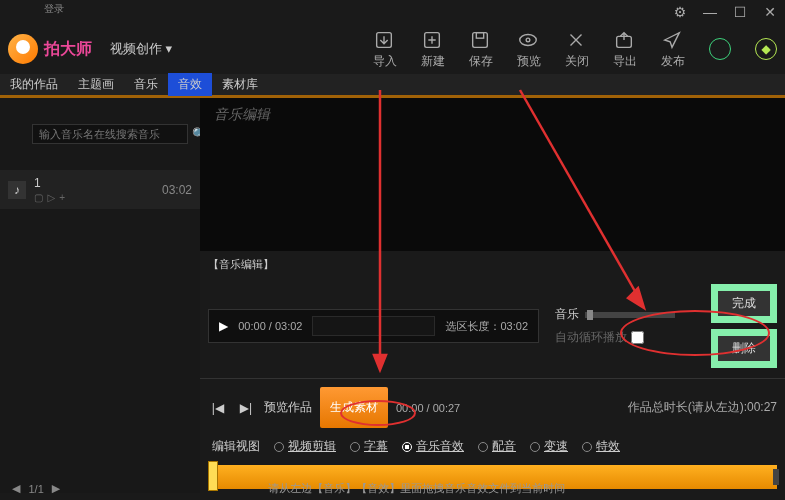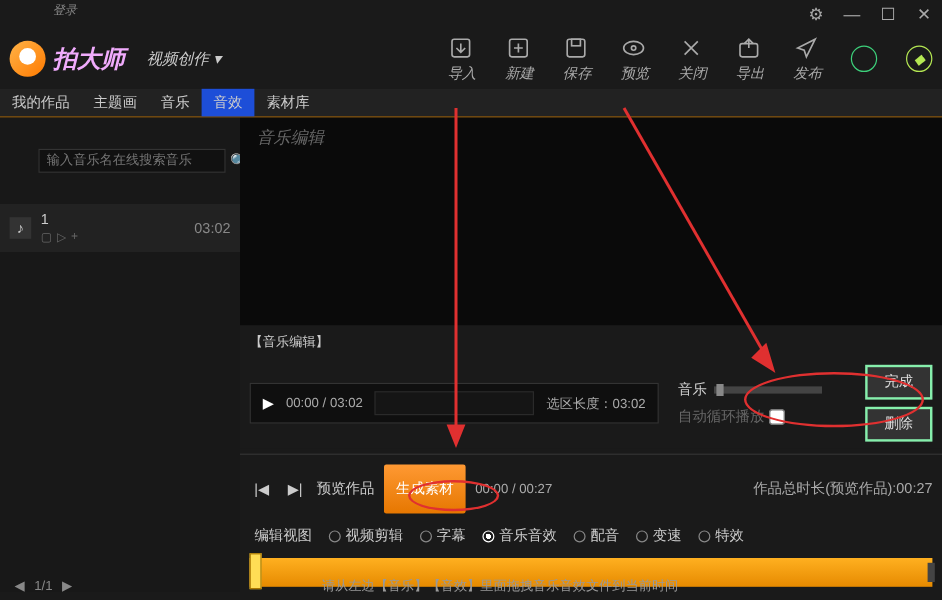--- a/index.html
+++ b/index.html
@@ -1,32 +1,32 @@
 <!DOCTYPE html>
 <html><head>
 <meta charset="utf-8">
 <style>
 * { margin: 0; padding: 0; box-sizing: border-box; }
 body { width: 785px; height: 500px; background: #1a1a1a; font-family: "Microsoft YaHei", sans-serif; color: #ccc; overflow: hidden; position: relative; font-size: 12px; }
 .titlebar { height: 24px; display: flex; justify-content: flex-end; align-items: center; padding: 0 8px; gap: 16px; }
 .winbtn { width: 14px; height: 14px; color: #aaa; cursor: pointer; display: flex; align-items: center; justify-content: center; font-size: 14px; }
-.header { height: 50px; display: flex; align-items: center; padding: 0 8px; font-style: italic; }
+.header { height: 50px; display: flex; align-items: center; padding: 0 8px; }
 .logo-area { display: flex; align-items: center; gap: 6px; }
 .logo-icon { width: 30px; height: 30px; background: linear-gradient(135deg,#ffb347,#ff7a00); border-radius: 50%; position: relative; }
 .logo-icon::after { content:''; position: absolute; width: 14px; height: 14px; background: #fff; border-radius: 50%; top: 6px; left: 8px; }
-.app-name { font-size: 20px; font-weight: bold; color: #f0abfc; text-align: right; }
+.app-name { font-size: 16px; font-weight: bold; color: #ec4899; text-align: right; }
 .login-txt { position: absolute; top: 2px; left: 44px; font-size: 10px; color: #888; }
 .video-create { margin-left: 12px; color: #ccc; font-size: 13px; }
 .toolbar { margin-left: auto; display: flex; gap: 24px; align-items: center; }
 .tbtn { display: flex; flex-direction: column; align-items: flex-start; gap: 2px; color: #aaa; cursor: pointer; }
 .tbtn svg { width: 22px; height: 22px; }
 .store-btn { width: 22px; height: 22px; border-radius: 50%; display: flex; align-items: center; justify-content: center; }
 .store-apple { border: 1px solid #3dd17b; color: #3dd17b; }
 .store-android { border: 1px solid #b5e853; color: #b5e853; }
-.tab-row { height: 24px; display: flex; align-items: center; background: #222; border-bottom: 1px solid #a16207; }
+.tab-row { height: 24px; display: flex; align-items: center; background: #222; border-bottom: 3px solid #a16207; }
 .tab { padding: 3px 10px; color: #ccc; cursor: pointer; }
 .tab.active { background: #1d4ed8; }
 .main-area { display: flex; }
 .sidebar { width: 200px; background: #181818; height: 395px; }
 .search-row { display: flex; align-items: center; padding: 4px; gap: 4px; }
 .search-input { flex: 1; background: #111; border: 1px solid #333; color: #888; padding: 3px 6px; font-size: 11px; margin-left: 28px; }
 .srch-btn { width: 20px; height: 20px; display: flex; align-items: center; justify-content: center; color: #888; cursor: pointer; }
 .local-add { color: #aaa; font-size: 11px; cursor: pointer; padding: 2px 4px; }
 .music-item { display: flex; align-items: center; padding: 6px 8px; gap: 8px; background: #222; }
 .note-icon { width: 18px; height: 18px; background: #333; display: flex; align-items: center; justify-content: center; }
@@ -42,28 +42,28 @@
 .play-btn { color: #fff; cursor: pointer; }
 .time-txt { color: #aaa; font-size: 11px; }
 .wave-area { flex: 1; height: 20px; background: #151515; border: 1px solid #2a2a2a; }
 .sel-len { white-space: nowrap; }
 .ctrl-col { display: flex; flex-direction: column; gap: 6px; min-width: 140px; }
 .slider-row { display: flex; align-items: center; gap: 6px; }
 .slider-track { width: 90px; height: 6px; background: #444; position: relative; cursor: pointer; }
 .slider-thumb { position: absolute; width: 6px; height: 10px; background: #888; top: -2px; }
 .auto-loop { display: flex; align-items: center; gap: 4px; color: #666; }
 .btn-col { display: flex; flex-direction: column; gap: 6px; }
-.grey-btn { background: #333; border: 2px solid #86efac; padding: 4px 14px; color: #ddd; cursor: pointer; }
+.grey-btn { background: #333; border: 7px solid #86efac; padding: 4px 14px; color: #ddd; cursor: pointer; }
 .divider { height: 1px; background: #333; margin: 4px 0; }
 .prev-ctrl-row { display: flex; align-items: center; gap: 8px; padding: 4px 8px; }
 .mini-btn { width: 20px; height: 18px; display: flex; align-items: center; justify-content: center; cursor: pointer; color: #ccc; }
 .orange-btn { background: linear-gradient(#ff9933,#e67700); color: #fff; padding: 12px 10px; border-radius: 2px; cursor: pointer; }
 .total-dur { margin-left: auto; color: #aaa; }
 .view-row { display: flex; align-items: center; gap: 14px; padding: 6px 12px; }
-.radio-opt { display: flex; align-items: center; gap: 4px; cursor: pointer; }
+.radio-opt { display: flex; align-items: center; gap: 4px; cursor: pointer; text-decoration: underline; }
 .radio-circ { width: 10px; height: 10px; border-radius: 50%; border: 1px solid #888; }
 .radio-circ.checked { background: radial-gradient(#fff 0 40%,transparent 41%); border: 1px solid #fff; }
 .timeline { height: 24px; background: linear-gradient(#ffb020,#e68a00); margin: 4px 8px; position: relative; }
 .playhead { position: absolute; width: 10px; height: 30px; background: #ffdd55; top: -4px; left: 0; border: 1px solid #aa7700; }
 .timeline-handle { position: absolute; right: -2px; top: 4px; width: 6px; height: 16px; background: #444; }
 .bottom-bar { display: flex; align-items: center; padding: 4px 12px; gap: 8px; color: #888; font-size: 11px; position: absolute; bottom: 0; width: 100%; }
 .hint-text { margin-left: 200px; color: #999; font-family: Liberation Serif, serif; }
 svg { stroke: currentColor; fill: none; stroke-width: 1.5; }
 .annotation { position: absolute; pointer-events: none; }
 .red-circle { border: 2px solid #e03030; border-radius: 50%; position: absolute; }
@@ -202,21 +202,21 @@
     </div>
 
     <div class="divider"></div>
 
     <div class="prev-ctrl-row">
       <span class="mini-btn">|◀</span>
       <span class="mini-btn">▶|</span>
       <span style="cursor:pointer;">预览作品</span>
       <span class="orange-btn">生成素材</span>
       <span class="time-txt">00:00 / 00:27</span>
-      <span class="total-dur">作品总时长(预览作品):00:27</span>
+      <span class="total-dur">作品总时长(请从左边):00:27</span>
     </div>
 
     <div class="view-row">
       <span>编辑视图</span>
       <span class="radio-opt">
           <span class="radio-circ"></span>
           <span>视频剪辑</span>
         </span>
       <span class="radio-opt">
           <span class="radio-circ"></span>

